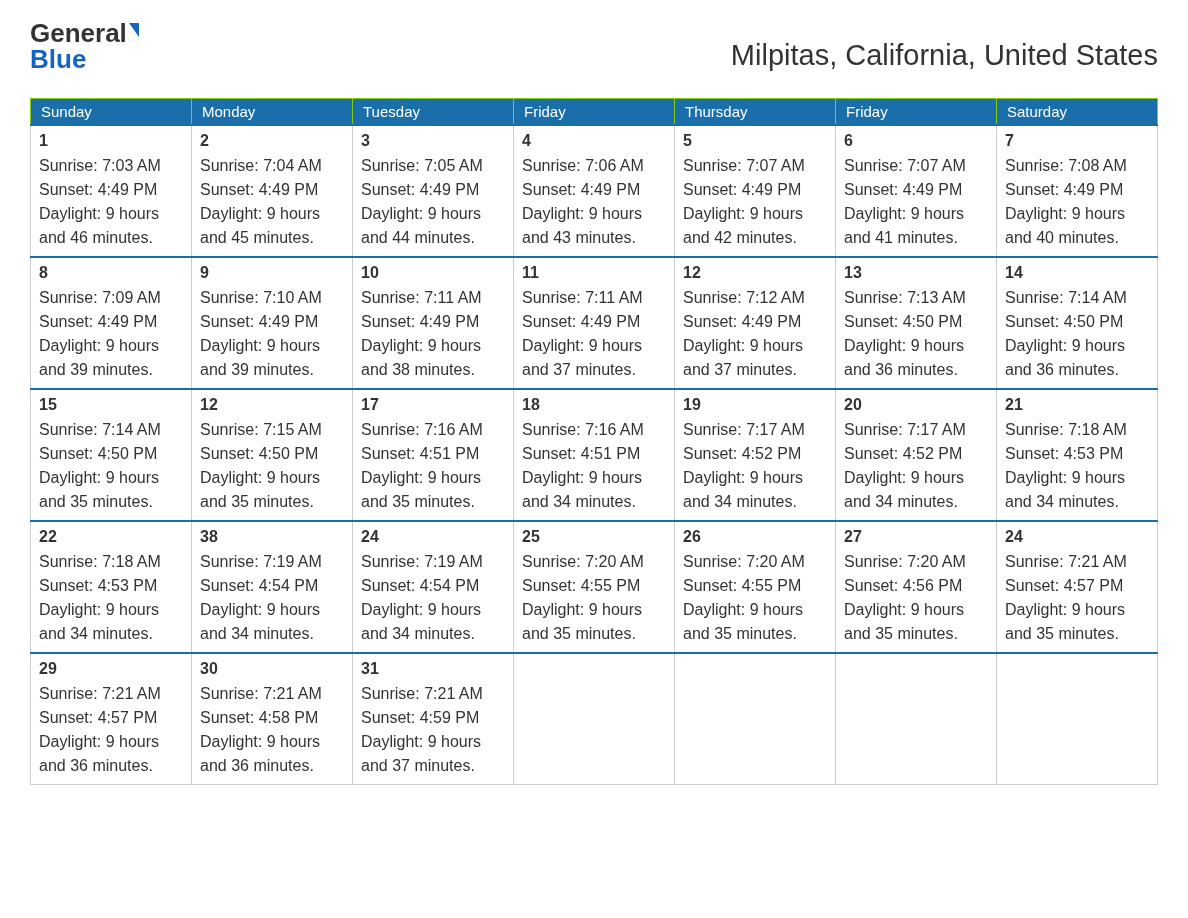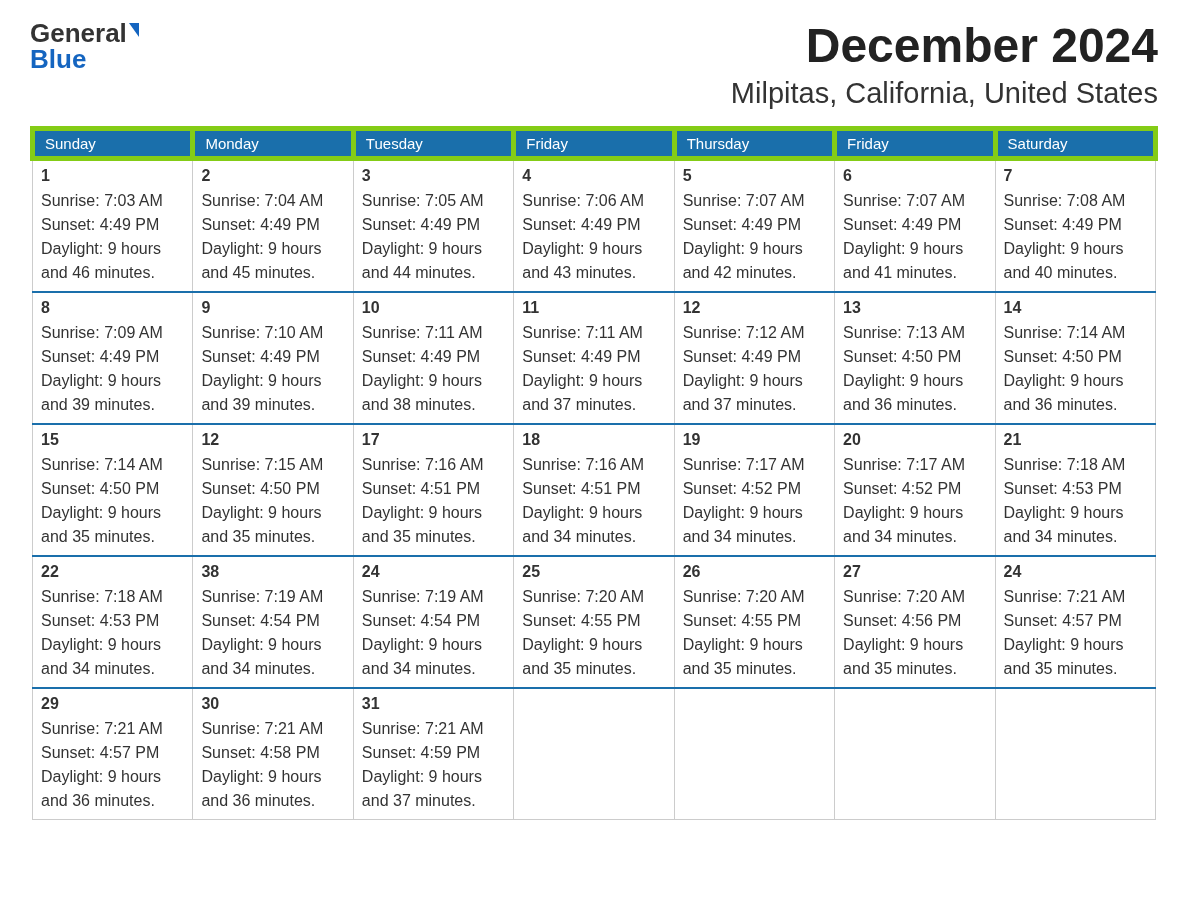--- a/index.html
+++ b/index.html
@@ -6,22 +6,22 @@
     body {
       font-family: Arial, sans-serif;
       background: #fff;
       padding: 20px 30px;
       width: 1188px;
       min-height: 918px;
     }
     .header-row {
       display: flex;
       justify-content: space-between;
-      align-items: flex-start;
-      margin-bottom: 16px;
+      align-items: flex-end;
+      margin-bottom: 26px;
     }
     .logo {
       display: flex;
       flex-direction: column;
       align-items: flex-start;
     }
     .logo-text-general {
       font-size: 26px;
       font-weight: bold;
       color: #333;
@@ -64,21 +64,21 @@
       border-collapse: collapse;
       margin-top: 10px;
     }
     .calendar th {
       background-color: #1a6fab;
       color: #fff;
       font-size: 15px;
       font-weight: normal;
       padding: 4px 10px;
       text-align: left;
-      border: 5px solid #84cc16;
+      border: 1px solid #84cc16;
     }
     .calendar td {
       border: 1px solid #ccc;
       vertical-align: top;
       padding: 6px 8px;
       width: 14.28%;
       height: 110px;
       font-size: 13px;
       color: #333;
     }
@@ -110,21 +110,20 @@
 
 <div class="header-row">
   <div class="logo">
     <div style="display:flex; align-items:center;">
       <span class="logo-text-general">General</span>
       <span class="logo-triangle"></span>
     </div>
     <span class="logo-text-blue">Blue</span>
   </div>
   <div class="title-block">
-    <div class="calendar-title">December 2024</div>
     <div class="calendar-subtitle">Milpitas, California, United States</div>
   </div>
 </div>
 
 <table class="calendar">
   <thead>
     <tr>
     <th>Sunday</th>
         <th>Monday</th>
         <th>Tuesday</th>

